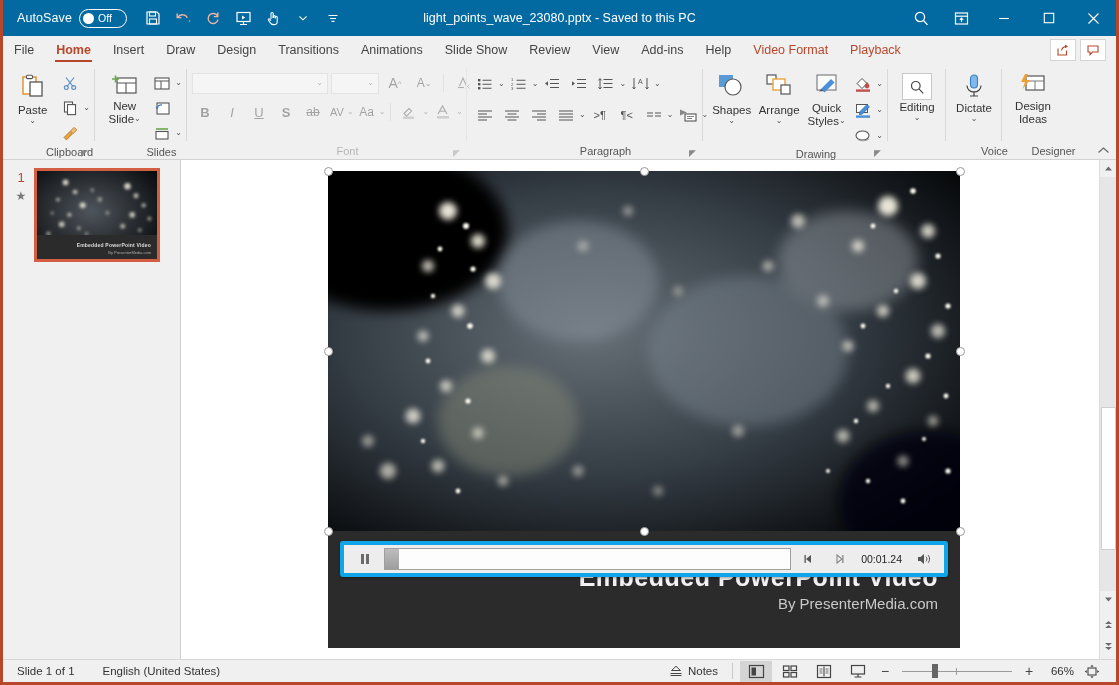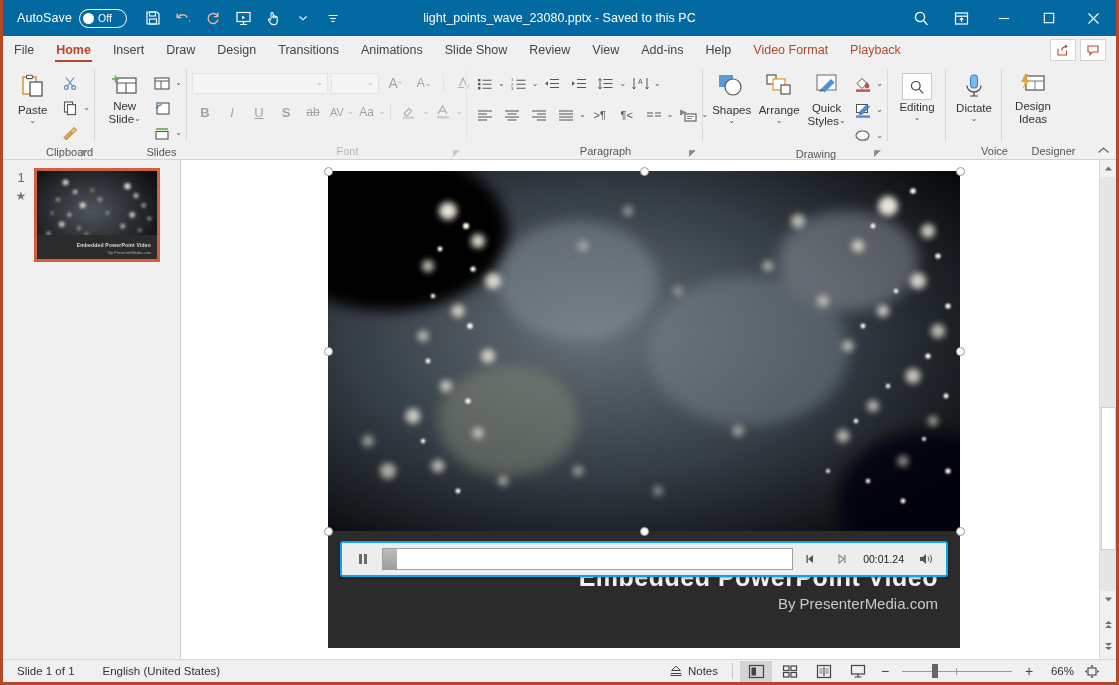--- a/index.html
+++ b/index.html
@@ -106,21 +106,21 @@
                 font-family:"Liberation Sans", sans-serif; }
   .slide-sub{ position:absolute; left:0; right:22px; top:424px; text-align:right;
               font-size:15px; color:#c9c9c9; }
 
   
   .handle{ position:absolute; width:9px; height:9px; border-radius:50%; background:#fff;
            border:1.2px solid #9a9a9a; z-index:12; }
 
   
   .vbar{ position:absolute; left:12px; top:370px; width:608px; height:36px;
-         background:#ededed; border:2px solid #0ea5e9; border-radius:3px;
+         background:#ededed; border:4px solid #0ea5e9; border-radius:3px;
          display:flex; align-items:center; padding:0 8px; gap:6px; z-index:14;
          box-shadow:0 1px 3px rgba(0,0,0,.35); }
   .vpause{ width:26px; height:26px; display:flex; align-items:center; justify-content:center;}
   .vprog{ flex:1; height:22px; border:1px solid #9f9f9f; background:#fdfdfd;
           display:flex; align-items:stretch; }
   .vthumb{ width:14px; background:linear-gradient(#bdbdbd,#9e9e9e); }
   .vbtn{ width:24px; height:22px; display:flex; align-items:center; justify-content:center; }
   .vtime{ font-size:10.5px; color:#222; padding:0 4px; white-space:nowrap; }
 
   

